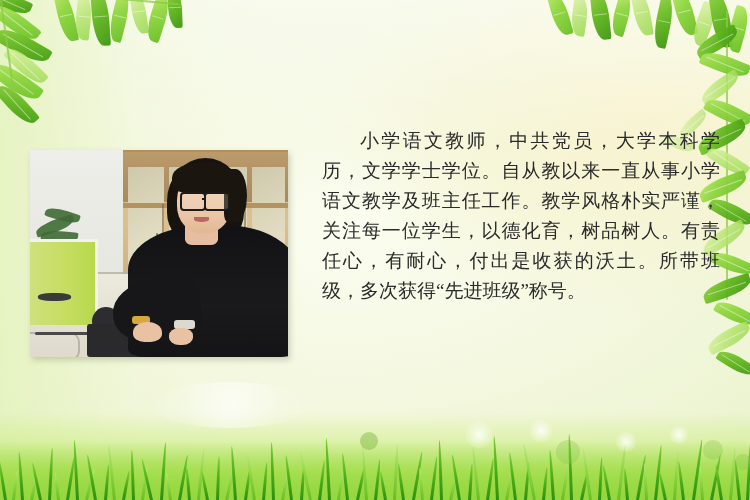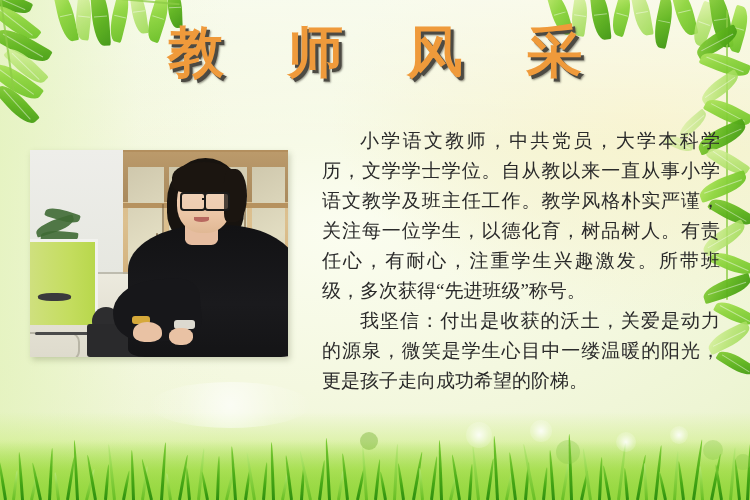--- a/index.html
+++ b/index.html
@@ -397,21 +397,20 @@
     <div class="leaf" style="left:714px; top:306px; width:42px; height:15px; transform:rotate(28deg);"></div>
     <div class="leaf pale" style="left:706px; top:330px; width:46px; height:16px; transform:rotate(-26deg);"></div>
     <div class="leaf deep" style="left:716px; top:356px; width:40px; height:14px; transform:rotate(32deg);"></div>
   </div>
 
   <div>
     <div class="leaf pale" style="left:676px; top:118px; width:34px; height:12px; transform:rotate(-40deg); opacity:0.55;"></div>
     <div class="leaf pale" style="left:664px; top:138px; width:30px; height:11px; transform:rotate(26deg); opacity:0.45;"></div>
   </div>
 
-  <div class="title">教 师 风 采</div>
 
   <div class="photo-frame">
     <div class="ph ph-wall"></div>
     <div class="ph ph-leftwall"></div>
 
     <div class="ph ph-plant">
       <div class="ph-plantleaf" style="left:0%; top:30%; width:70%; height:26%; transform:rotate(-18deg);"></div>
       <div class="ph-plantleaf" style="left:18%; top:8%; width:62%; height:24%; transform:rotate(18deg);"></div>
       <div class="ph-plantleaf" style="left:10%; top:56%; width:66%; height:24%; transform:rotate(6deg);"></div>
     </div>
@@ -453,22 +452,21 @@
     <div class="ph ph-glasses-bridge"></div>
     <div class="ph ph-mouth"></div>
     <div class="ph ph-bracelet"></div>
     <div class="ph ph-hand"></div>
     <div class="ph ph-watch"></div>
     <div class="ph ph-hand2"></div>
   </div>
 
 
   <div class="bodytext">
-    <p>小学语文教师，中共党员，大学本科学历，文学学士学位。自从教以来一直从事小学语文教学及班主任工作。教学风格朴实严谨，关注每一位学生，以德化育，树品树人。有责任心，有耐心，注重学生兴趣激发。所带班级，多次获得“先进班级”称号。</p>
-    <p>我坚信：付出是收获的沃土，关爱是动力的源泉，微笑是学生心目中一缕温暖的阳光，更是孩子走向成功希望的阶梯。</p>
+    <p>小学语文教师，中共党员，大学本科学历，文学学士学位。自从教以来一直从事小学语文教学及班主任工作。教学风格朴实严谨，关注每一位学生，以德化育，树品树人。有责任心，有耐心，付出是收获的沃土。所带班级，多次获得“先进班级”称号。</p>
   </div>
 
   <div class="grass-band"></div>
   <div class="grass-haze"></div>
 
   <div>
     <div class="blade" style="left:4px; height:40px; transform:rotate(-9deg);"></div>
     <div class="blade light" style="left:12px; height:30px; transform:rotate(7deg);"></div>
     <div class="blade" style="left:21px; height:48px; transform:rotate(-4deg);"></div>
     <div class="blade light" style="left:30px; height:26px; transform:rotate(12deg);"></div>

